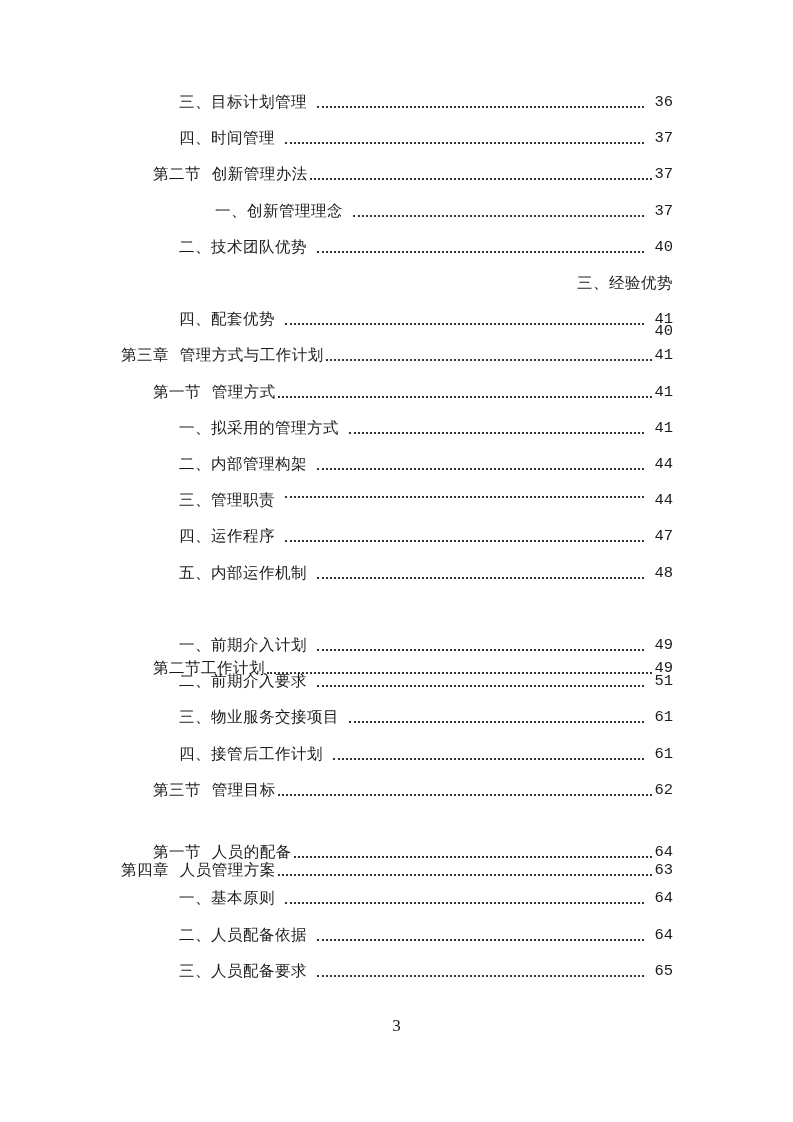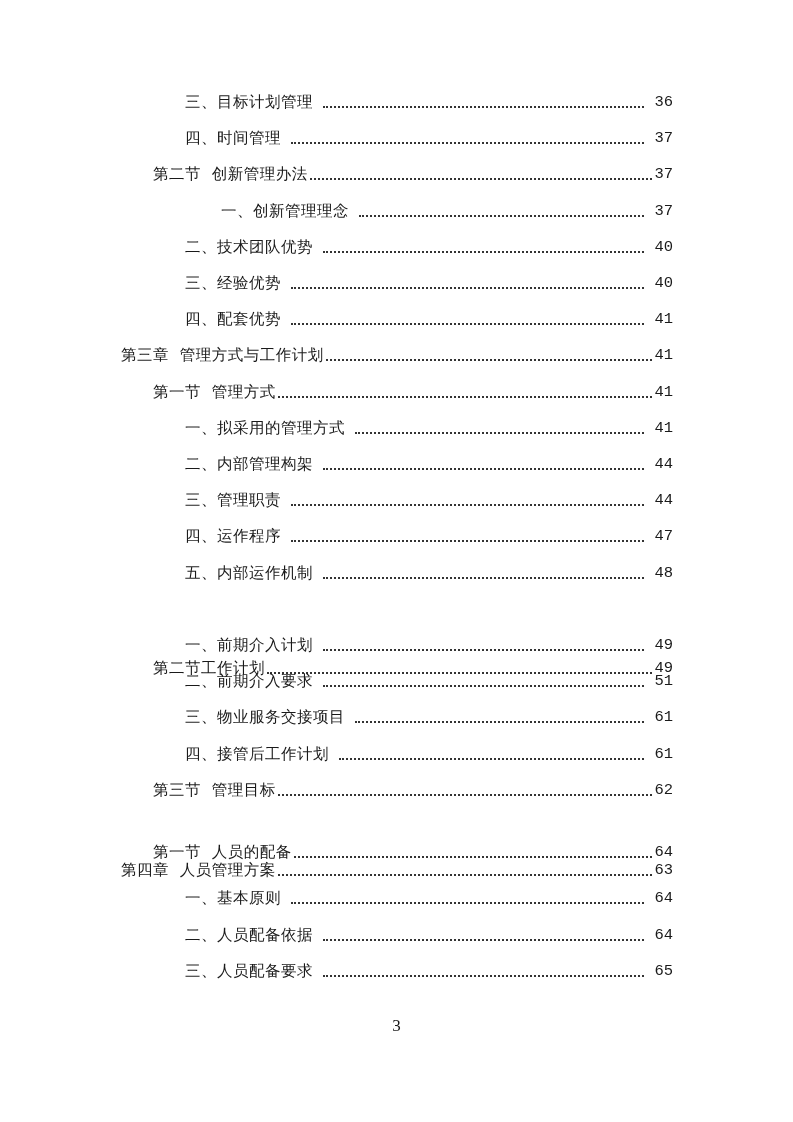--- a/index.html
+++ b/index.html
@@ -32,21 +32,21 @@
       position: absolute;
       height: 24px;
       display: flex;
       align-items: flex-end;
       right: 120px;
       font-size: 15.5px;
       line-height: 24px;
     }
     .toc-row.level-0 { left: 121px; }
     .toc-row.level-1 { left: 153px; }
-    .toc-row.level-2 { left: 185px; gap: 8px; }
+    .toc-row.level-2 { left: 179px; gap: 8px; }
     .toc-title {
       white-space: pre;
       flex: 0 0 auto;
       letter-spacing: 0.5px;
     }
     .toc-leader {
       flex: 1 1 auto;
       margin: 0 2px 6px 2px;
       border-bottom: 2px dotted #333;
       height: 0;
@@ -91,21 +91,21 @@
       <div class="toc-row level-2" style="top: 108.6px; margin-left: 36px;">
         <span class="toc-title">一、创新管理理念</span>
         <span class="toc-leader"></span>
         <span class="toc-page">37</span>
       </div>
       <div class="toc-row level-2" style="top: 144.8px;">
         <span class="toc-title">二、技术团队优势</span>
         <span class="toc-leader"></span>
         <span class="toc-page">40</span>
       </div>
-      <div class="toc-row level-2" style="top: 181px;">
+      <div class="toc-row level-2" style="top: 181px; flex-direction: column;">
         <span class="toc-title">三、经验优势</span>
         <span class="toc-leader"></span>
         <span class="toc-page">40</span>
       </div>
       <div class="toc-row level-2" style="top: 217.2px;">
         <span class="toc-title">四、配套优势</span>
         <span class="toc-leader"></span>
         <span class="toc-page">41</span>
       </div>
       <div class="toc-row level-0" style="top: 253.4px;">
@@ -121,21 +121,21 @@
       <div class="toc-row level-2" style="top: 325.8px;">
         <span class="toc-title">一、拟采用的管理方式</span>
         <span class="toc-leader"></span>
         <span class="toc-page">41</span>
       </div>
       <div class="toc-row level-2" style="top: 362px;">
         <span class="toc-title">二、内部管理构架</span>
         <span class="toc-leader"></span>
         <span class="toc-page">44</span>
       </div>
-      <div class="toc-row level-2" style="top: 398.2px;">
+      <div class="toc-row level-2" style="top: 398.2px; align-items: center;">
         <span class="toc-title">三、管理职责</span>
         <span class="toc-leader"></span>
         <span class="toc-page">44</span>
       </div>
       <div class="toc-row level-2" style="top: 434.4px;">
         <span class="toc-title">四、运作程序</span>
         <span class="toc-leader"></span>
         <span class="toc-page">47</span>
       </div>
       <div class="toc-row level-2" style="top: 470.6px;">

